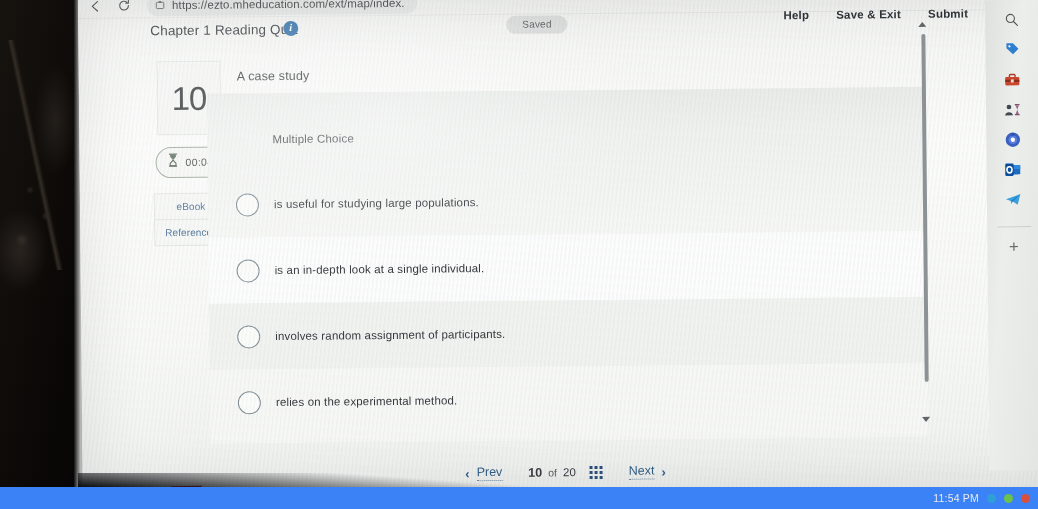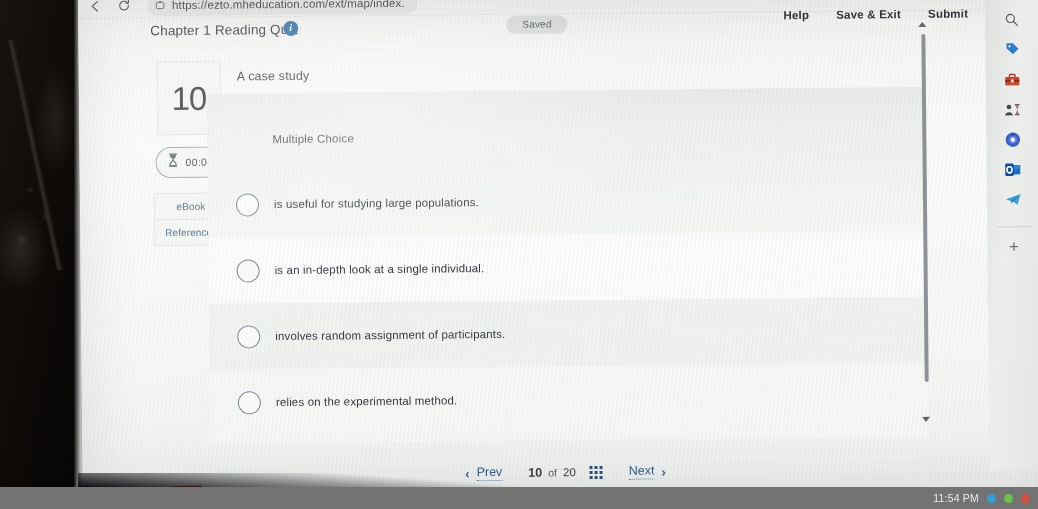--- a/index.html
+++ b/index.html
@@ -407,21 +407,21 @@
     color: #6a6d70;
     margin-top: 10px;
     font-weight: 300;
   }
 
   
   .taskbar {
     position: absolute;
     left: 0; bottom: 0;
     width: 1038px; height: 22px;
-    background: #737373;
+    background: #3b82f6;
     z-index: 70;
   }
   .taskbar-inner {
     position: absolute;
     right: 0; bottom: 0;
     height: 22px;
     display: flex;
     align-items: center;
     gap: 8px;
     padding-right: 8px;

